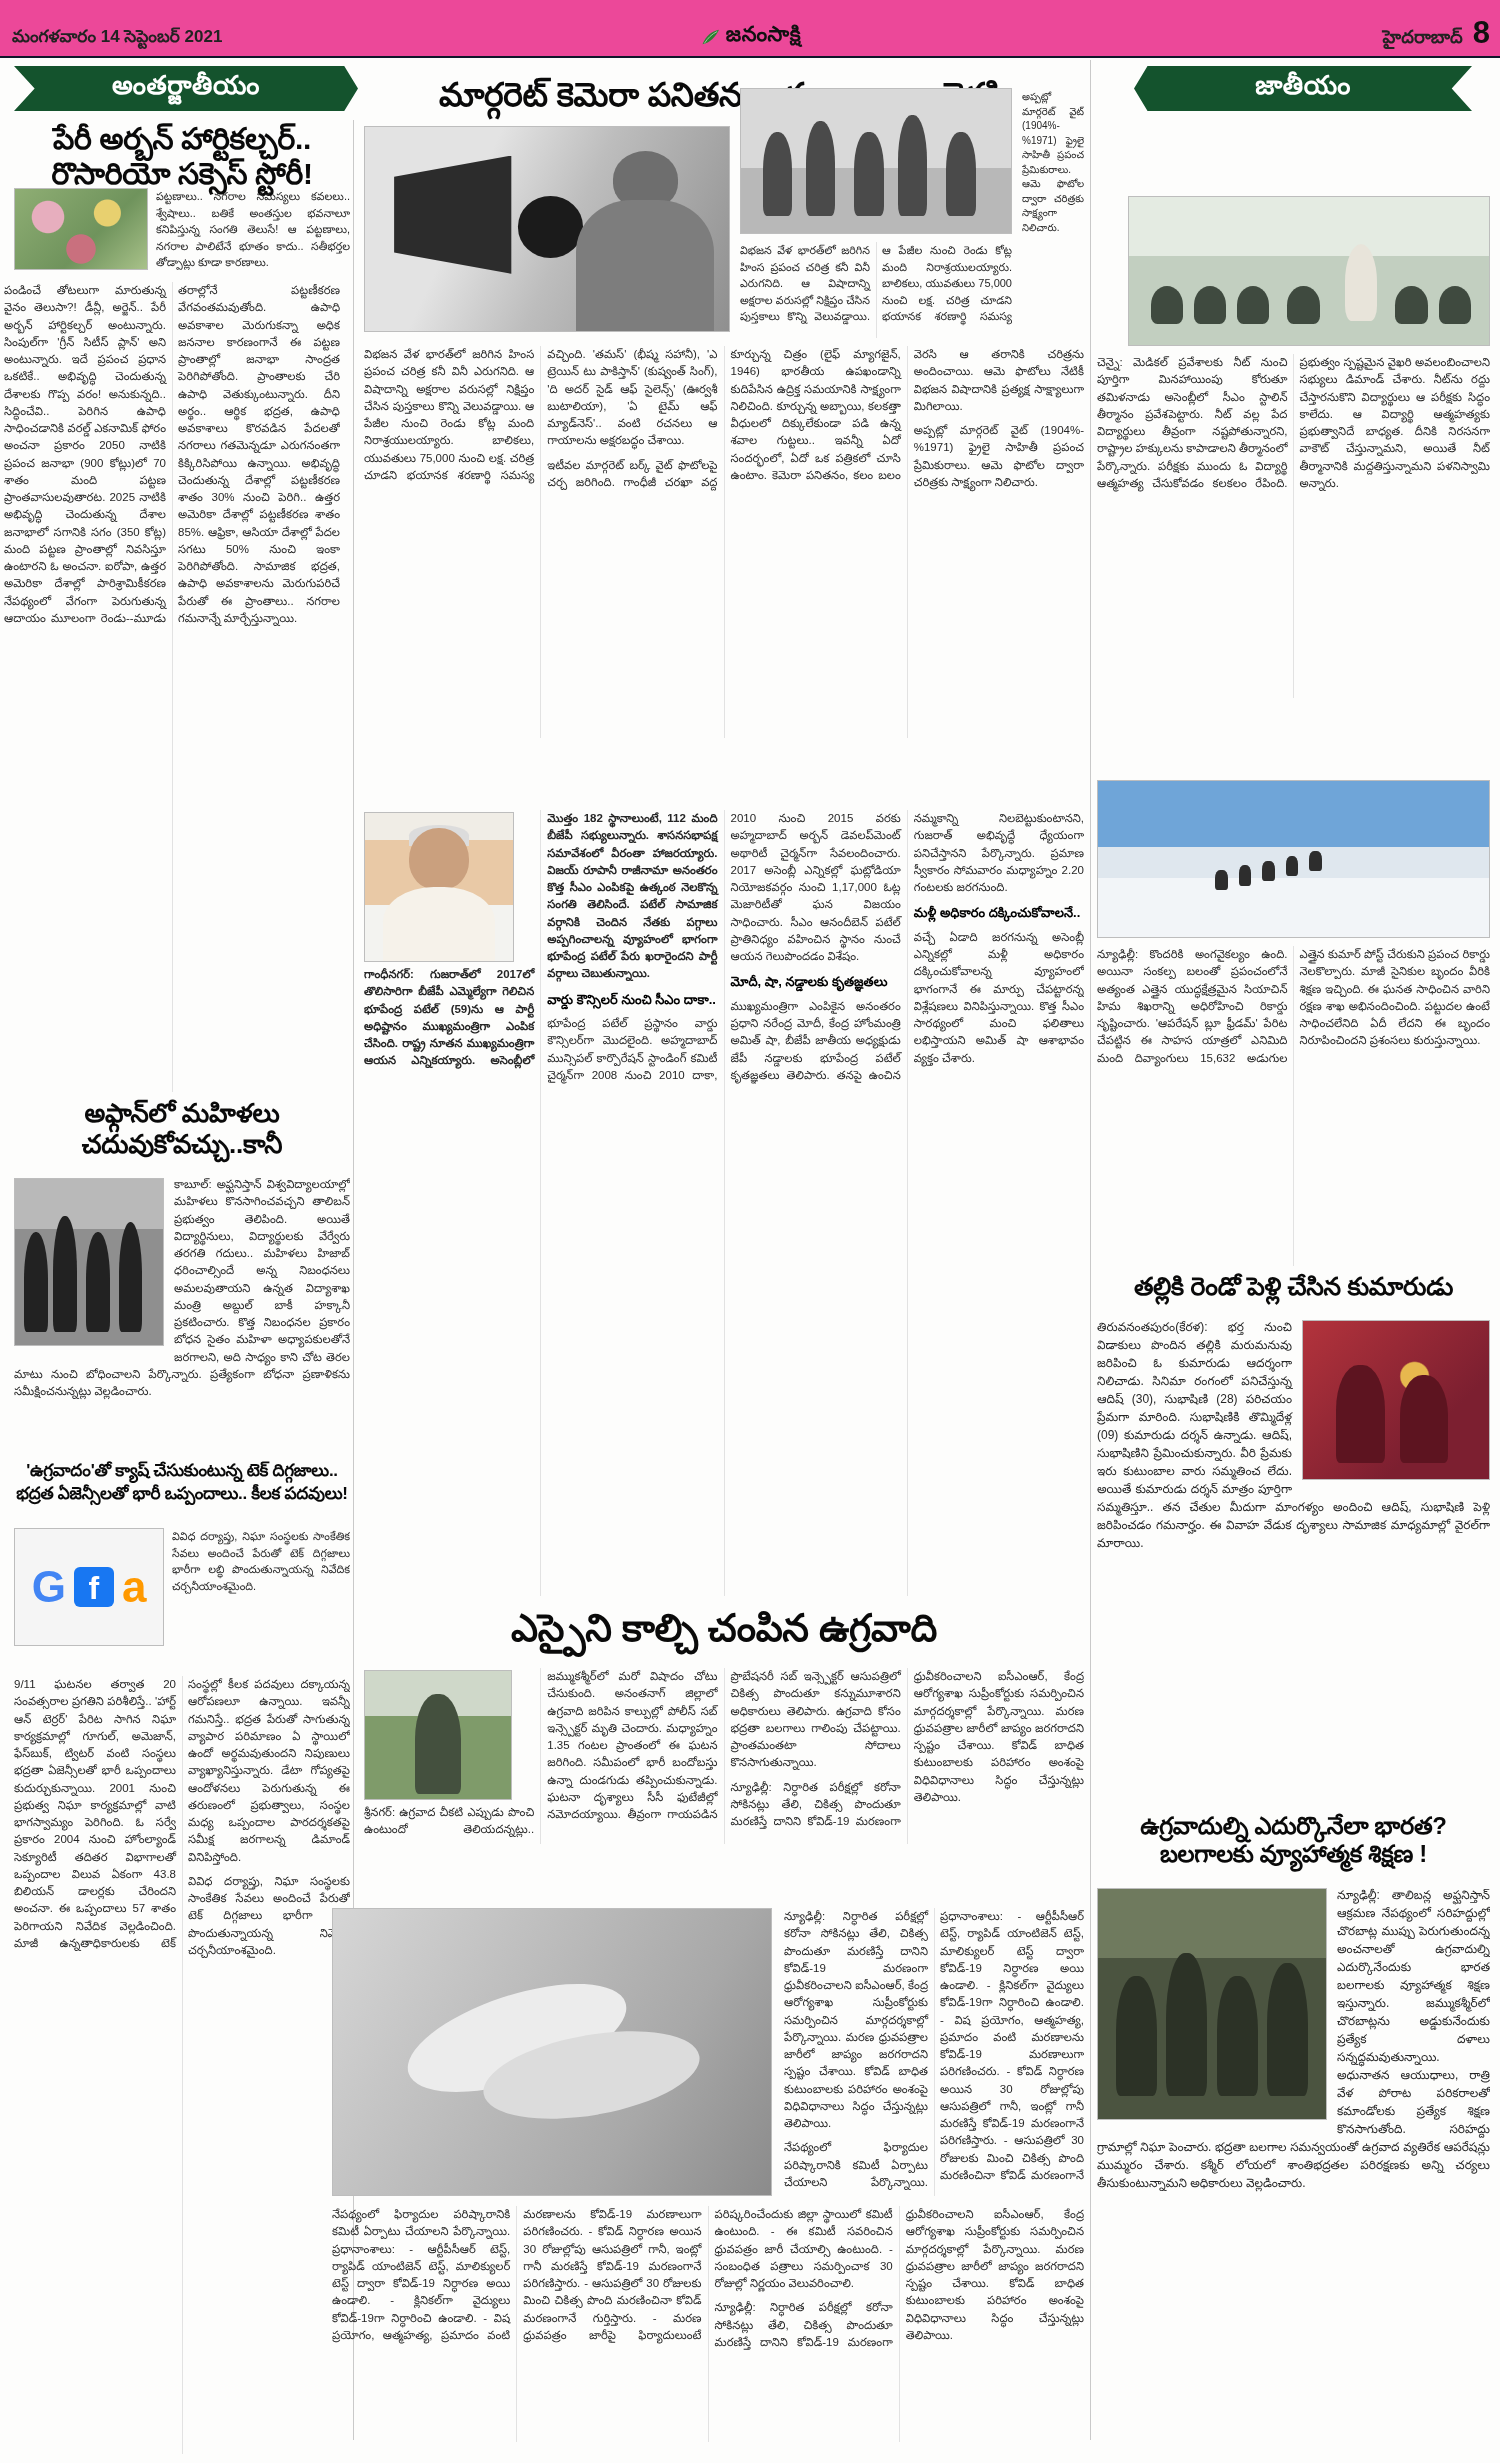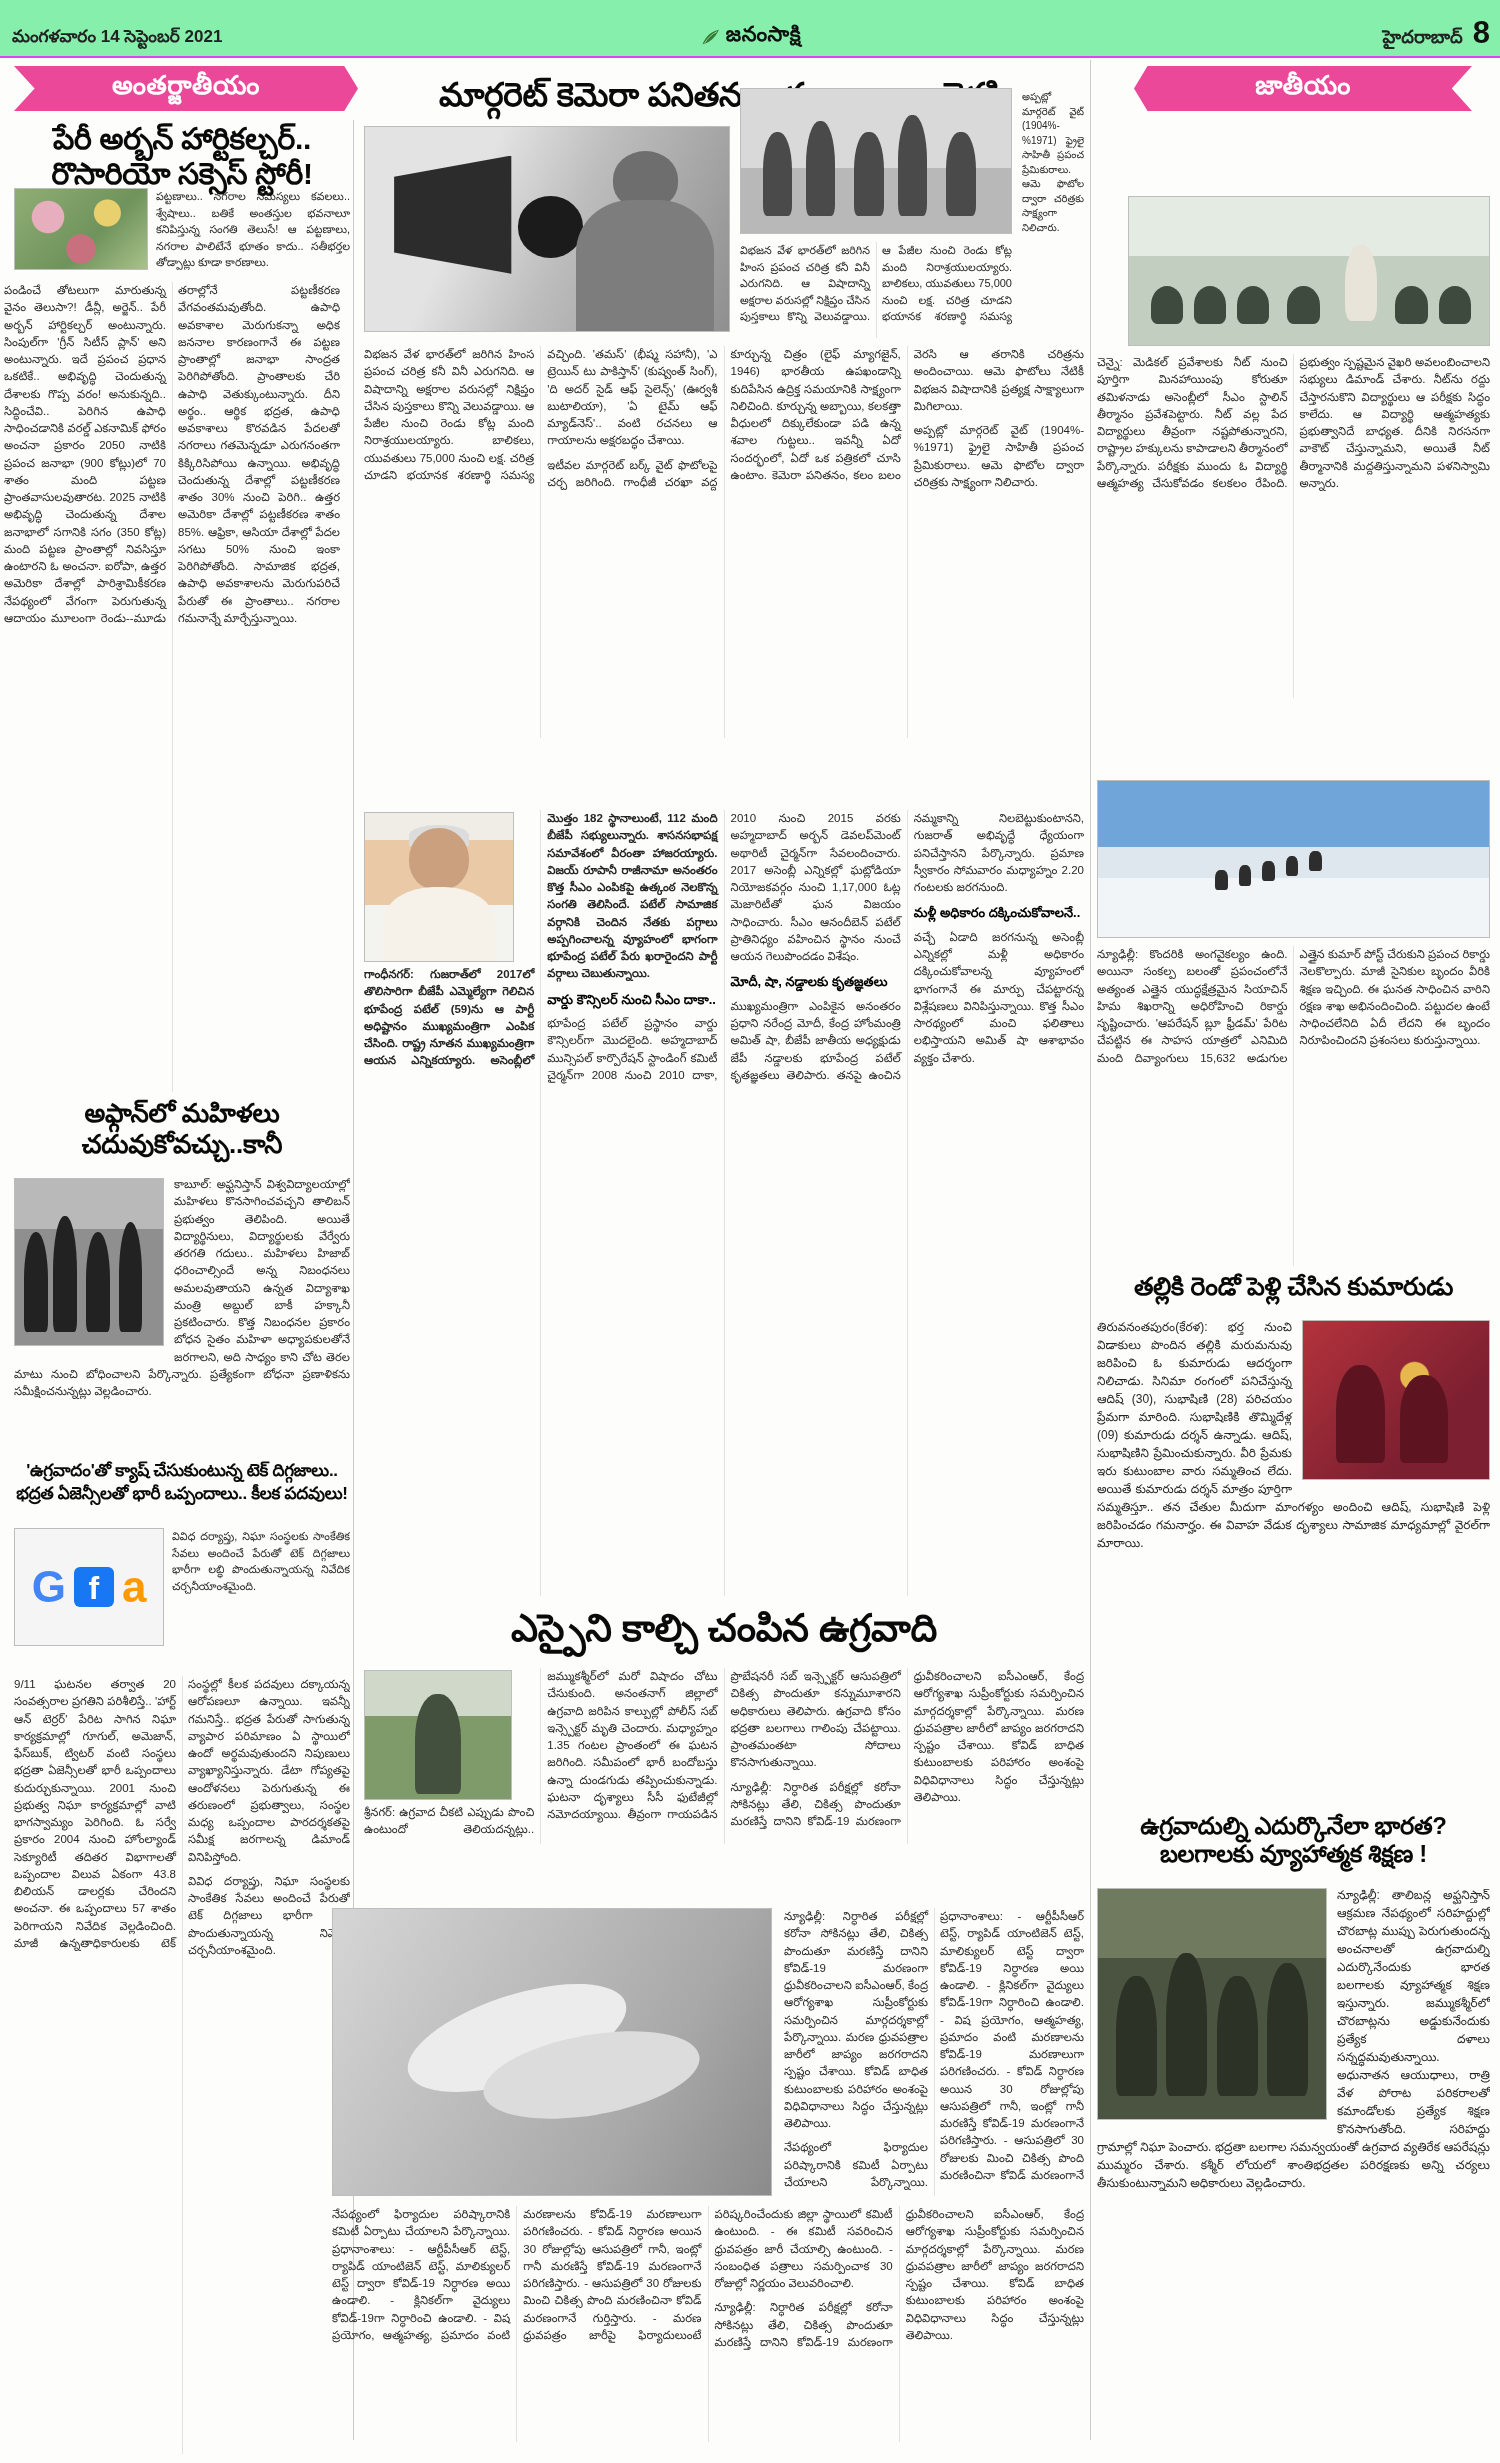--- a/index.html
+++ b/index.html
@@ -1,29 +1,29 @@
 <!DOCTYPE html>
 <html><head>
 <meta charset="utf-8">
 <style>
   html,body{margin:0;padding:0;background:#e9e9e6;}
   .page{position:relative;width:1500px;height:2463px;margin:0 auto;background:#fdfdfc;
         font-family:"Liberation Sans","DejaVu Sans",sans-serif;color:#1d1d1d;overflow:hidden;}
   
-  .masthead-bar{position:absolute;left:0;top:0;width:100%;height:56px;border-bottom:2px solid #d946ef;background:#86efac;}
+  .masthead-bar{position:absolute;left:0;top:0;width:100%;height:56px;border-bottom:2px solid #0f172a;background:#ec4899;}
   .m-date{position:absolute;left:12px;bottom:6px;font-size:17px;font-weight:bold;color:#222;}
   .m-center{position:absolute;left:50%;bottom:5px;transform:translateX(-50%);display:flex;align-items:center;gap:5px;}
   .m-title{font-size:21px;font-weight:bold;color:#111;letter-spacing:.5px;}
   .m-right{position:absolute;right:10px;bottom:4px;display:flex;align-items:baseline;gap:10px;}
   .m-ed{font-size:18px;font-weight:bold;color:#222;}
   .m-page{font-size:31px;font-weight:bold;color:#111;line-height:1;}
   
   .vrule{position:absolute;width:1px;background:#c9c9c9;}
   
-  .ribbon{position:absolute;height:45px;background:#ec4899;color:#fff;display:flex;align-items:center;justify-content:center;
+  .ribbon{position:absolute;height:45px;background:#14532d;color:#fff;display:flex;align-items:center;justify-content:center;
           font-size:26px;font-weight:bold;letter-spacing:.5px;}
   .ribbon-left{clip-path:polygon(0 0,96% 0,100% 50%,96% 100%,0 100%,6% 50%);}
   .ribbon-right{clip-path:polygon(4% 0,100% 0,94% 50%,100% 100%,4% 100%,0 50%);}
   
   .hl{position:absolute;font-weight:800;color:#0a0a0a;text-align:center;line-height:1.18;letter-spacing:-.3px;}
   .hl .l{display:block;}
   
   .body-txt{position:absolute;font-size:11.5px;line-height:1.5;text-align:justify;color:#262626;overflow:hidden;}
   .cols-2{column-count:2;column-gap:12px;column-rule:1px solid #e2e2e2;}
   .cols-4{column-count:4;column-gap:13px;column-rule:1px solid #e2e2e2;}

